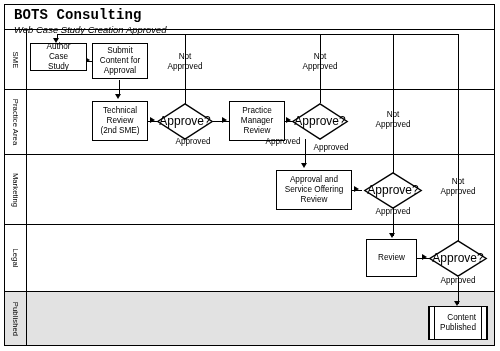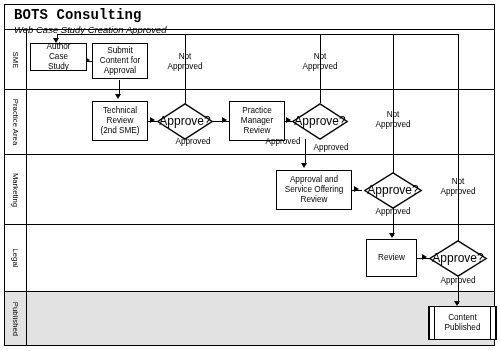--- a/index.html
+++ b/index.html
@@ -212,21 +212,21 @@
     <span style="white-space:pre-line">Review</span>
   </div>
 
   <div class="node diamond" style="left:429px;top:240px;width:58px;height:37px;">
     <svg width="58" height="37" viewBox="0 0 58 37">
       <polygon points="29,0.8 57.2,18.5 29,36.2 0.8,18.5" fill="#fff" stroke="#000" stroke-width="1.4"></polygon>
     </svg>
     <div class="dlabel">Approve?</div>
   </div>
 
-  <div class="node boxpp" style="left:428px;top:306px;width:69px;height:34px;">
+  <div class="node boxpp" style="left:428px;top:306px;width:60px;height:34px;text-align:right;">
     <span style="white-space:pre-line;position:relative;z-index:1">Content
 Published</span>
   </div>
 
   <div class="edgelabel" style="left:160px;top:52px;width:50px;">Not
 Approved</div>
   <div class="edgelabel" style="left:295px;top:52px;width:50px;">Not
 Approved</div>
   <div class="edgelabel" style="left:368px;top:110px;width:50px;">Not
 Approved</div>

